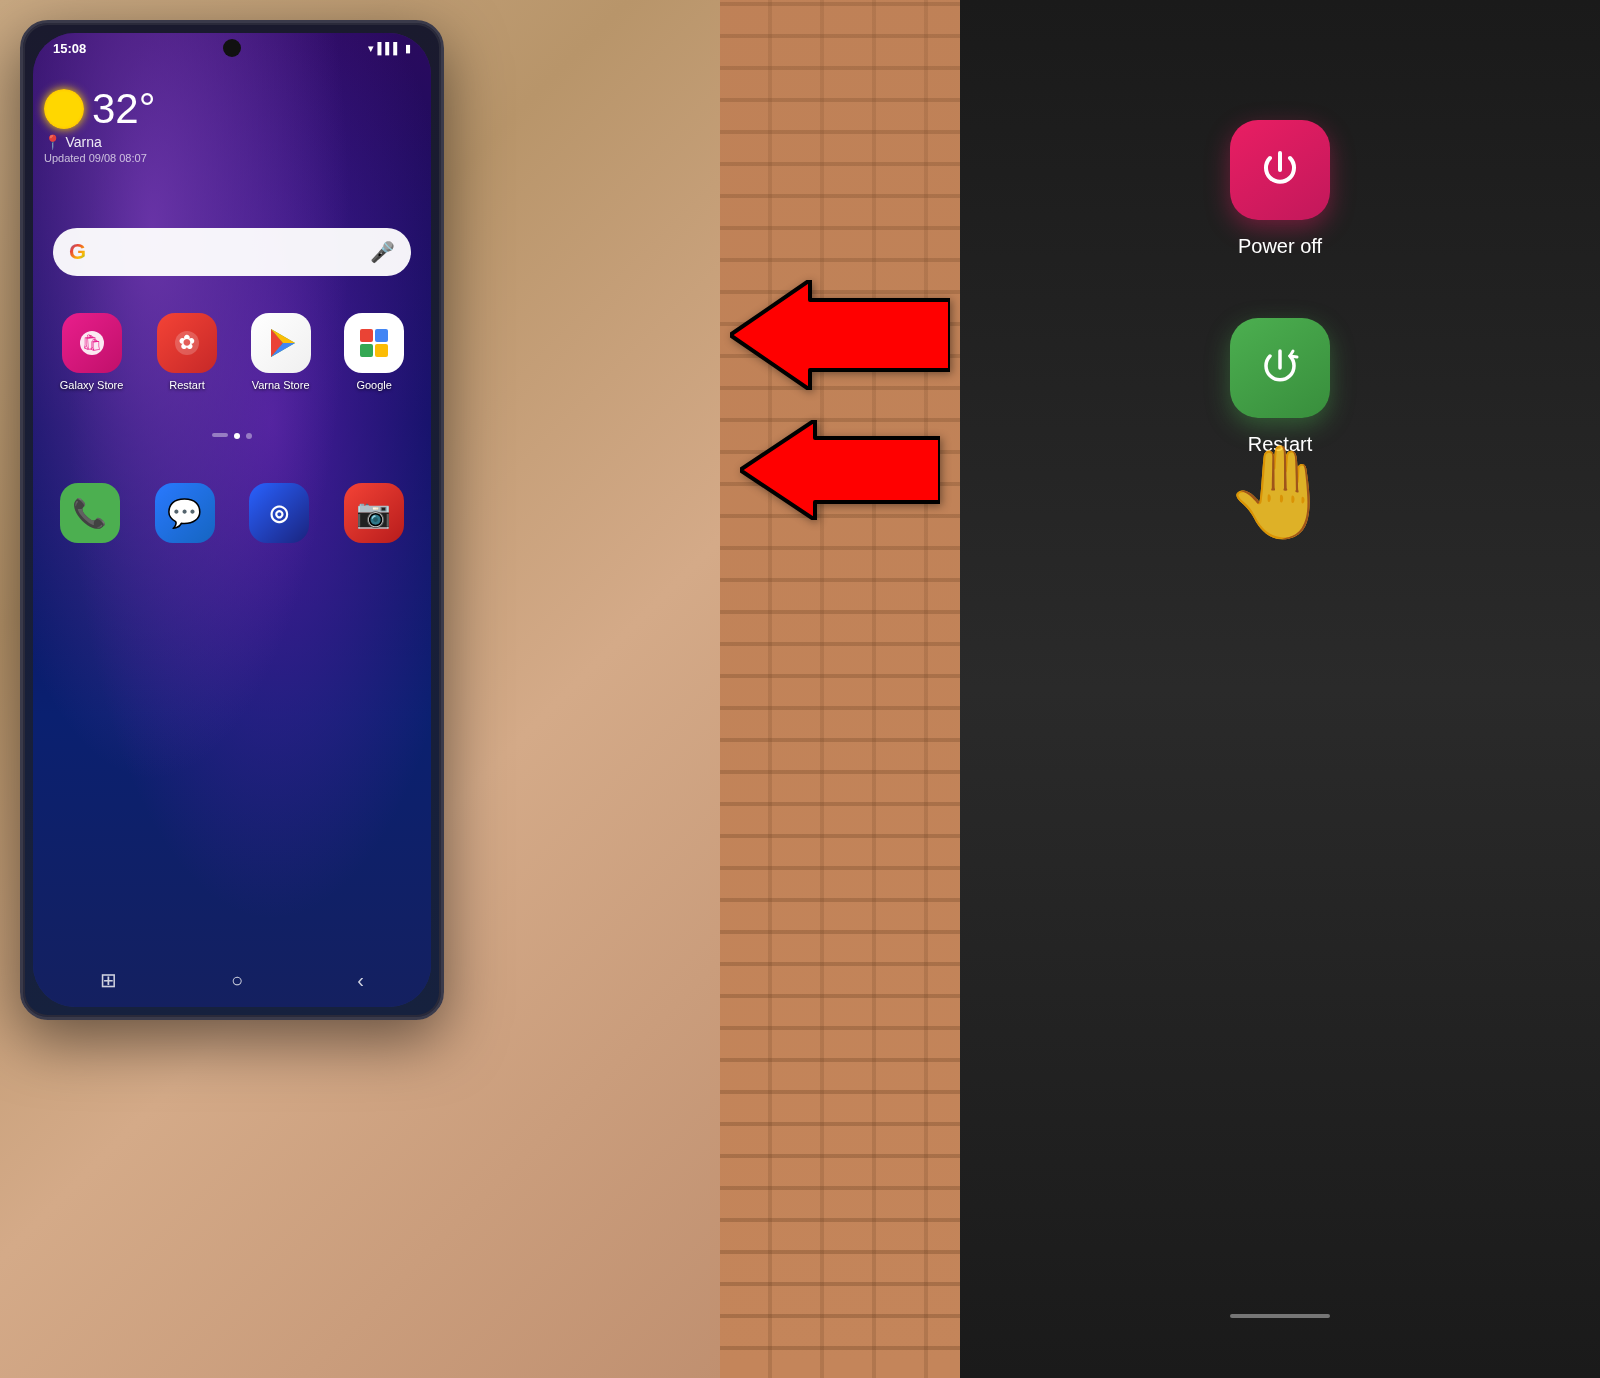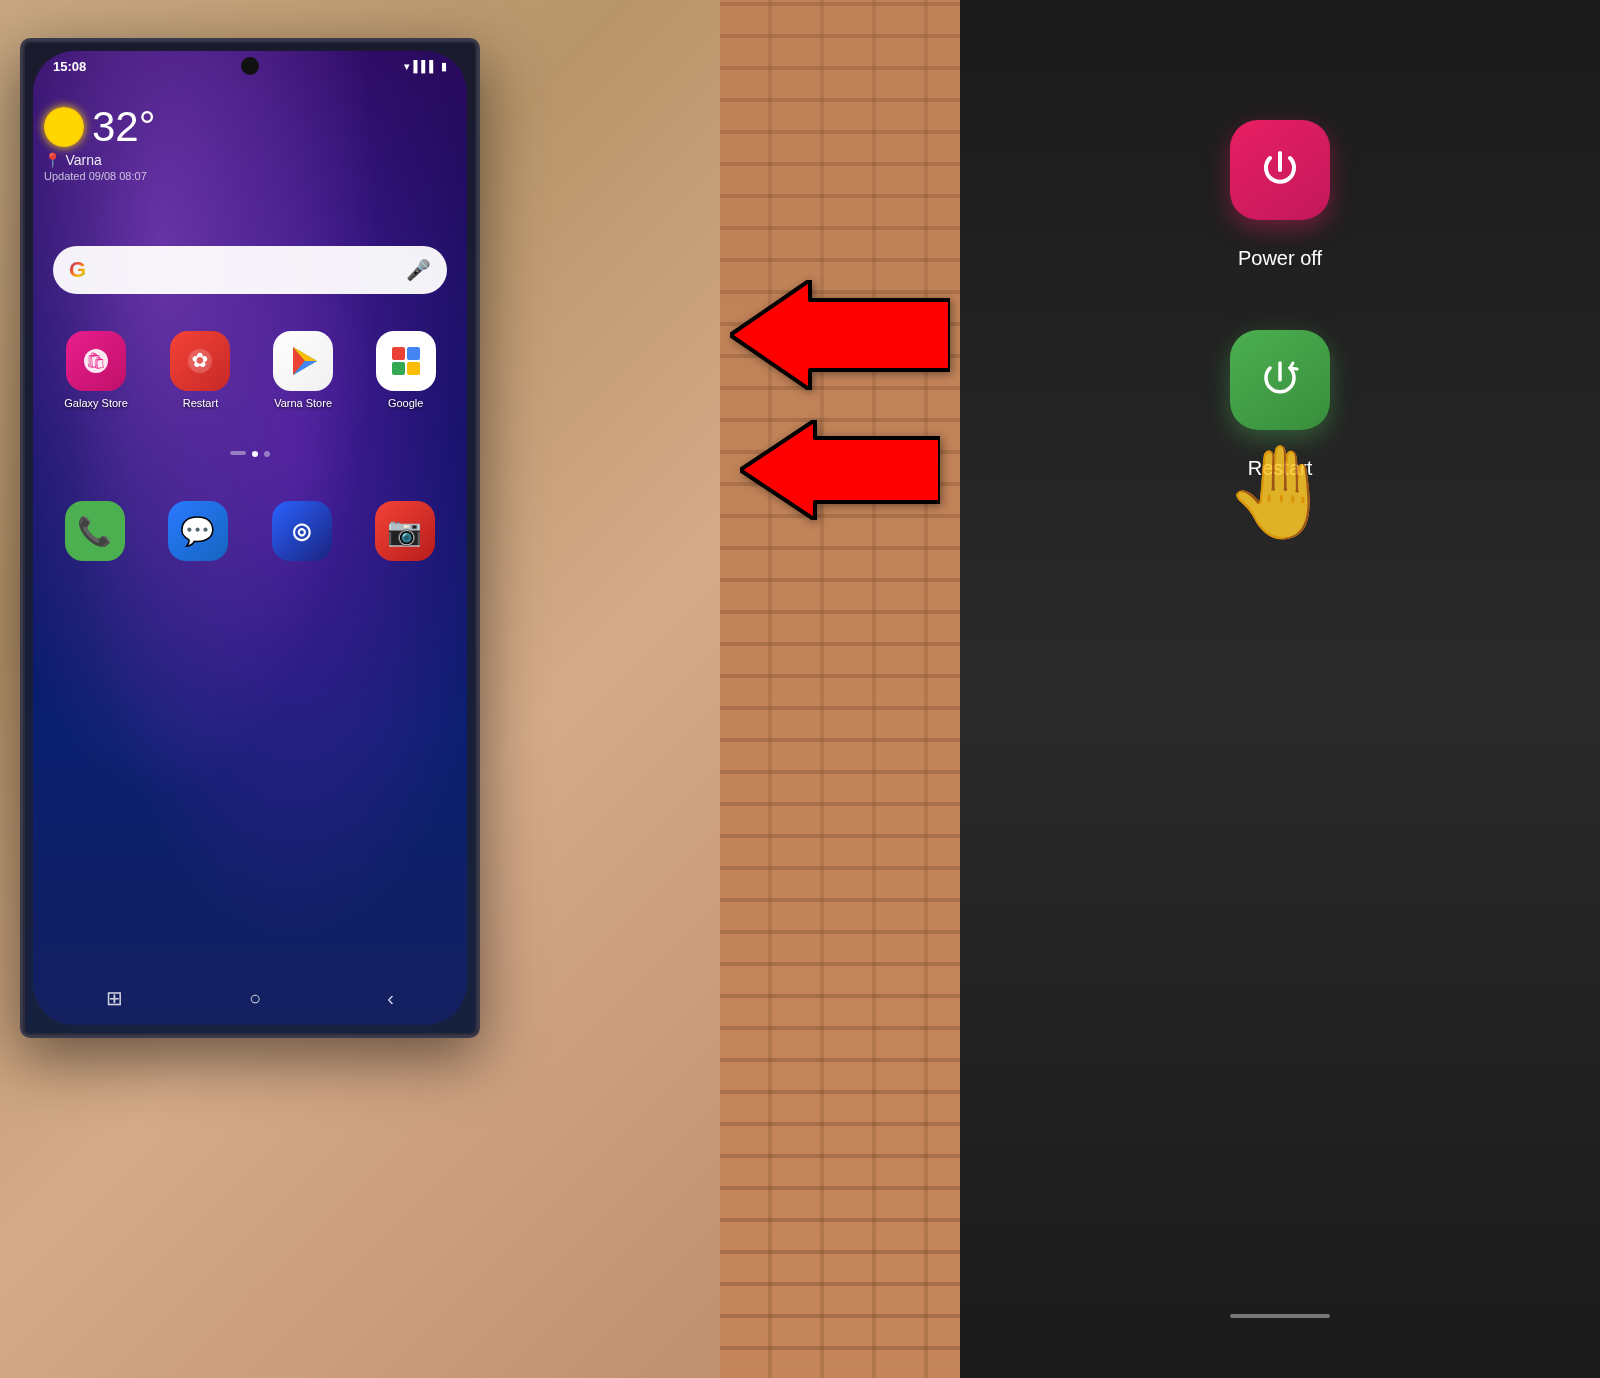--- a/index.html
+++ b/index.html
@@ -19,28 +19,27 @@
       position: relative;
       background: linear-gradient(135deg, #c8a882 0%, #b8956a 30%, #d4aa88 60%, #c09070 100%);
       overflow: hidden;
     }
 
     
     .phone-device {
       position: absolute;
       left: 20px;
       top: 20px;
-      width: 460px;
+      width: 424px;
       height: 1000px;
       background: linear-gradient(180deg, #1a1a2e 0%, #16213e 100%);
-      border-radius: 10px;
+      border-radius: 28px;
       border: 3px solid #3a3a4a;
       box-shadow: 0 20px 60px rgba(0,0,0,0.5), inset 0 0 0 2px #2a2a3a;
       overflow: hidden;
-      margin-top: 18px;
     }
 
     .phone-screen {
       position: absolute;
       top: 10px;
       left: 10px;
       right: 10px;
       bottom: 10px;
       border-radius: 42px;
       overflow: hidden;
@@ -344,21 +343,21 @@
       flex-direction: column;
       align-items: center;
       gap: 60px;
       width: 100%;
     }
 
     .power-menu-item {
       display: flex;
       flex-direction: column;
       align-items: center;
-      gap: 27px;
+      gap: 15px;
     }
 
     .power-btn {
       width: 100px;
       height: 100px;
       border-radius: 28px;
       display: flex;
       align-items: center;
       justify-content: center;
     }

